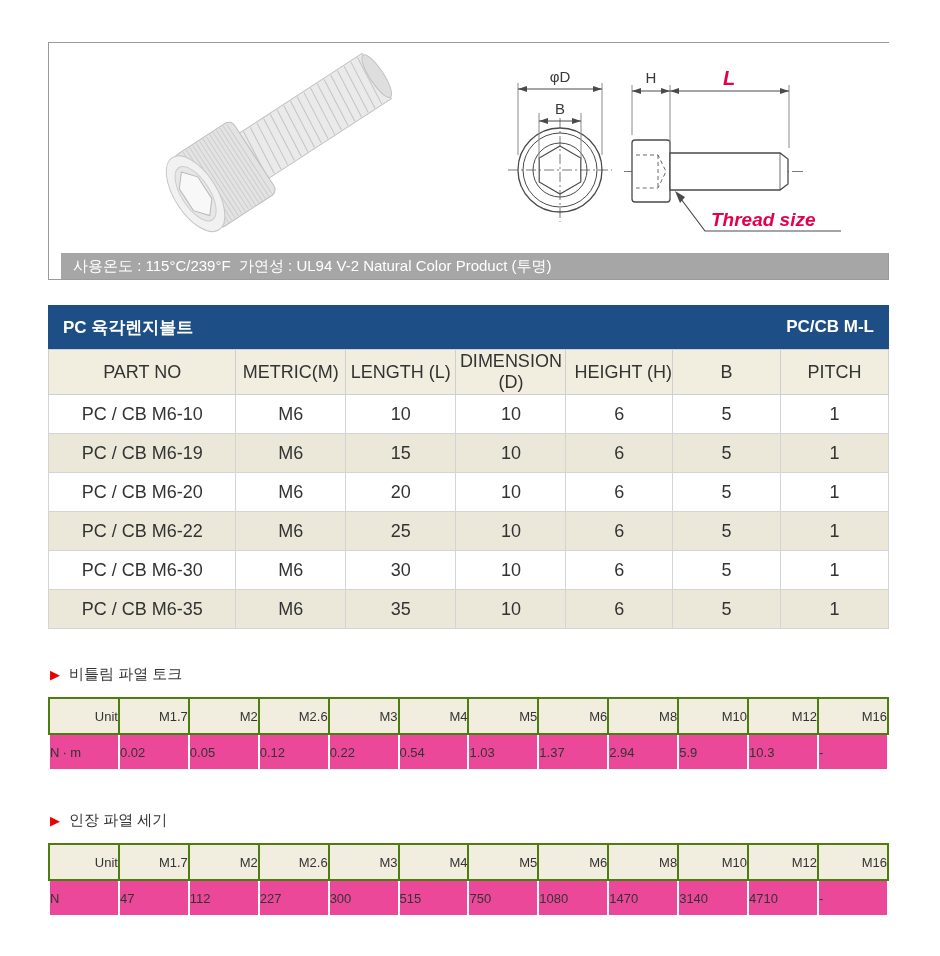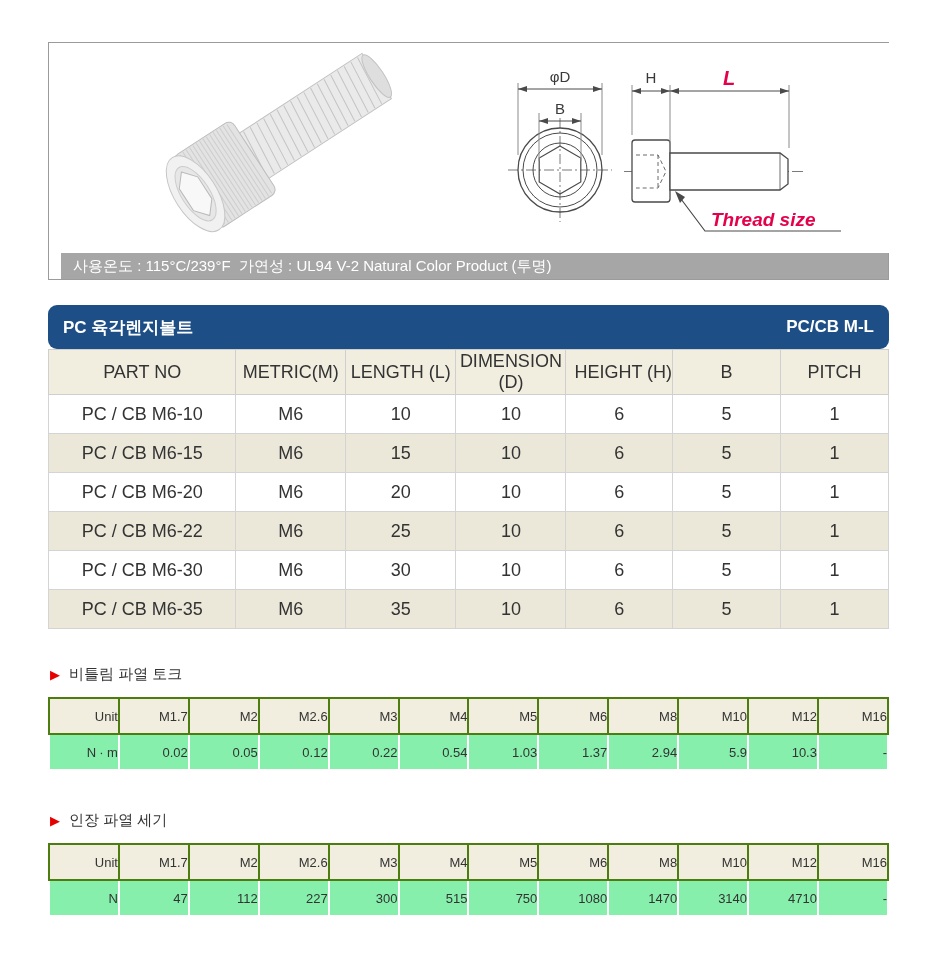--- a/index.html
+++ b/index.html
@@ -16,21 +16,20 @@
     height: 26px; line-height: 26px; background: #a6a6a6; color: #fff;
     font-size: 15px; padding-left: 12px; white-space: pre;
   }
 
   
   .title-bar {
     margin-top: 25px; width: 841px; height: 44px; background: #1d4e86;
     color: #fff; font-weight: bold; font-size: 17px;
     display: flex; justify-content: space-between; align-items: center;
     padding: 0 15px;
-    border-radius: 9px;
   }
 
   
   table.main {
     width: 841px; border-collapse: collapse; table-layout: fixed;
     font-size: 18px; color: #333; border: 1px solid #c6c6c6;
   }
   table.main th {
     background: #f1eee0; height: 45px; font-weight: normal;
     border: 1px solid #cfcfcf; text-align: center;
@@ -56,21 +55,21 @@
   
   table.small {
     width: 841px; border-collapse: collapse; table-layout: fixed;
     font-size: 13px; color: #333;
   }
   table.small th {
     background: #f1eee0; height: 36px; font-weight: normal;
     border: 2px solid #4d7c0f; text-align: right; width: 8.333%;
   }
   table.small td {
-    background: #86efac; height: 36px; border: 2px solid #fff; text-align: right;
+    background: #ec4899; height: 36px; border: 2px solid #fff; text-align: left;
   }
 
   svg text { font-family: "Liberation Sans", sans-serif; }
 </style>
 </head>
 <body>
 
 <div class="page">
 
   <div class="photo-box">
@@ -158,21 +157,21 @@
         <tr>
           <td>PC / CB M6-10</td>
           <td>M6</td>
           <td>10</td>
           <td>10</td>
           <td>6</td>
           <td>5</td>
           <td>1</td>
         </tr>
         <tr>
-          <td>PC / CB M6-15</td>
+          <td>PC / CB M6-19</td>
           <td>M6</td>
           <td>15</td>
           <td>10</td>
           <td>6</td>
           <td>5</td>
           <td>1</td>
         </tr>
         <tr>
           <td>PC / CB M6-20</td>
           <td>M6</td>

